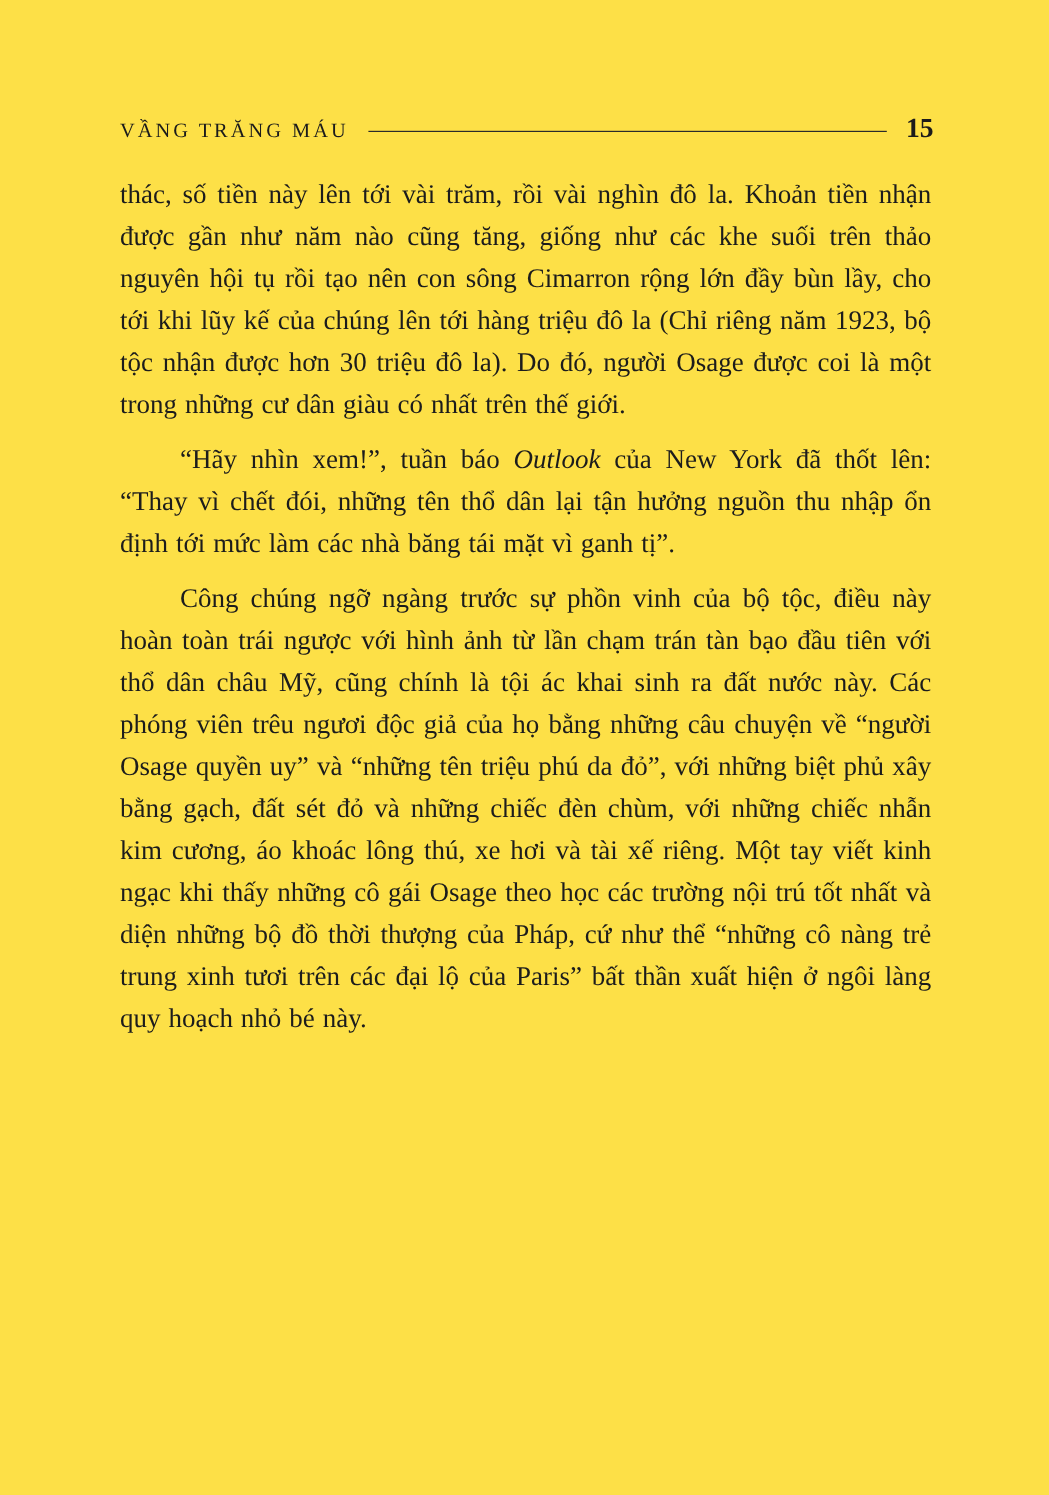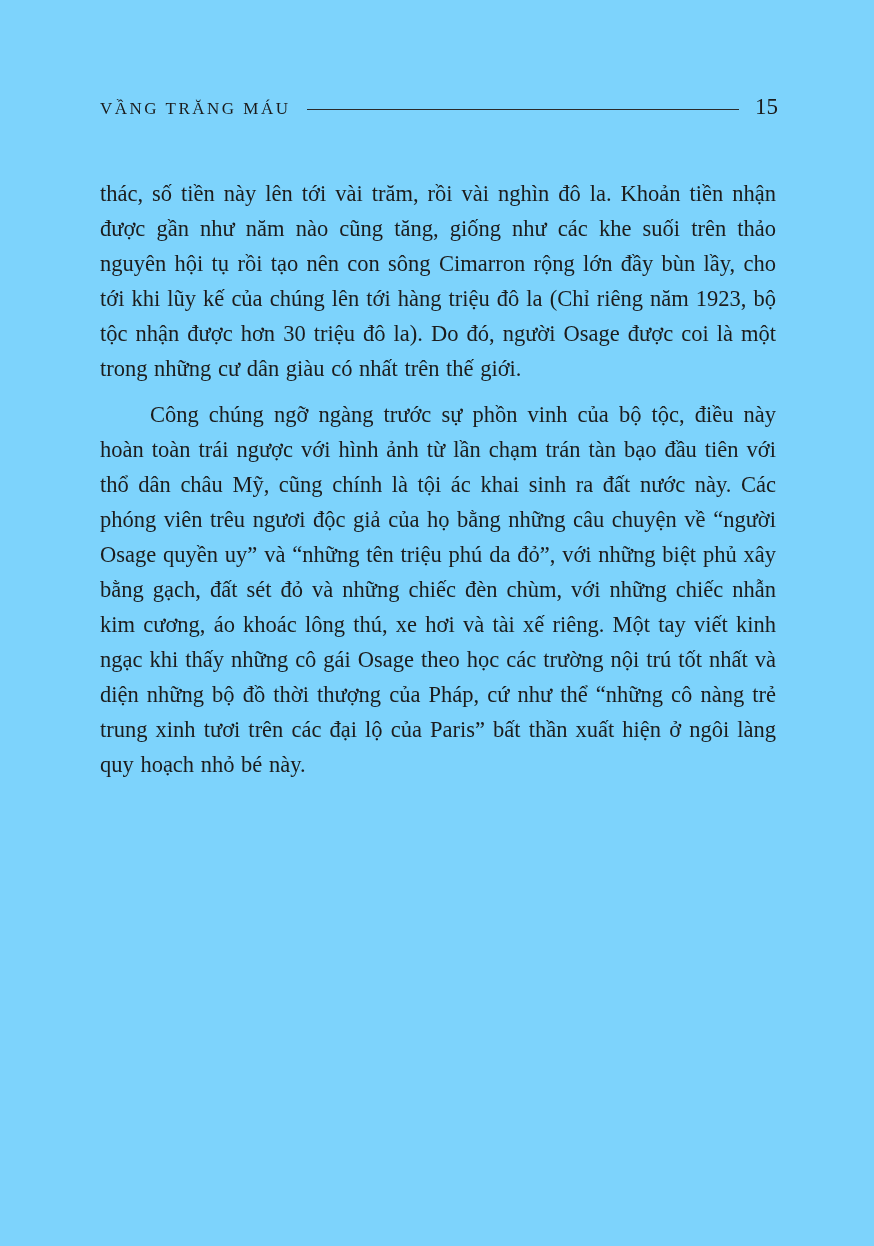--- a/index.html
+++ b/index.html
@@ -5,21 +5,21 @@
   html, body {
     margin: 0;
     padding: 0;
     background: #e9e9e9;
   }
   .page {
     position: relative;
     width: 874px;
     height: 1246px;
     margin: 0 auto;
-    background: #7dd3fc;
+    background: #fde047;
     color: #1c1c1c;
     font-family: "Liberation Serif", "DejaVu Serif", serif;
     overflow: hidden;
     box-sizing: border-box;
   }
   .page-header {
     display: flex;
     align-items: baseline;
     margin: 94px 96px 0 100px;
   }
@@ -32,23 +32,24 @@
   .header-rule {
     flex: 1 1 auto;
     border-bottom: 1.6px solid #2a2a2a;
     margin: 0 16px;
     transform: translateY(-4px);
   }
   .page-number {
     font-size: 23px;
     white-space: nowrap;
     color: #1b1b1b;
+    font-weight: bold;
   }
   .page-body {
-    margin: 56px 98px 0 100px;
+    margin: 24px 98px 0 100px;
   }
   .page-body p {
     font-size: 22.5px;
     line-height: 35px;
     text-align: justify;
     margin: 0 0 11px 0;
     word-spacing: 1px;
   }
   .page-body p.indent {
     text-indent: 50px;
@@ -65,19 +66,20 @@
   <div class="page-header">
     <span class="book-title">VẦNG TRĂNG MÁU</span>
     <span class="header-rule"></span>
     <span class="page-number">15</span>
   </div>
 
   <div class="page-body">
 
     <p>thác, số tiền này lên tới vài trăm, rồi vài nghìn đô la. Khoản tiền nhận được gần như năm nào cũng tăng, giống như các khe suối trên thảo nguyên hội tụ rồi tạo nên con sông Cimarron rộng lớn đầy bùn lầy, cho tới khi lũy kế của chúng lên tới hàng triệu đô la (Chỉ riêng năm 1923, bộ tộc nhận được hơn 30 triệu đô la). Do đó, người Osage được coi là một trong những cư dân giàu có nhất trên thế giới.</p>
 
+    <p class="indent"><span>“Hãy nhìn xem!”, tuần báo </span><span class="italic">Outlook</span><span> của New York đã thốt lên: “Thay vì chết đói, những tên thổ dân lại tận hưởng nguồn thu nhập ổn định tới mức làm các nhà băng tái mặt vì ganh tị”.</span></p>
 
     <p class="indent">Công chúng ngỡ ngàng trước sự phồn vinh của bộ tộc, điều này hoàn toàn trái ngược với hình ảnh từ lần chạm trán tàn bạo đầu tiên với thổ dân châu Mỹ, cũng chính là tội ác khai sinh ra đất nước này. Các phóng viên trêu ngươi độc giả của họ bằng những câu chuyện về “người Osage quyền uy” và “những tên triệu phú da đỏ”, với những biệt phủ xây bằng gạch, đất sét đỏ và những chiếc đèn chùm, với những chiếc nhẫn kim cương, áo khoác lông thú, xe hơi và tài xế riêng. Một tay viết kinh ngạc khi thấy những cô gái Osage theo học các trường nội trú tốt nhất và diện những bộ đồ thời thượng của Pháp, cứ như thể “những cô nàng trẻ trung xinh tươi trên các đại lộ của Paris” bất thần xuất hiện ở ngôi làng quy hoạch nhỏ bé này.</p>
 
 
   </div>
 
 </div>
 
 </body></html>

